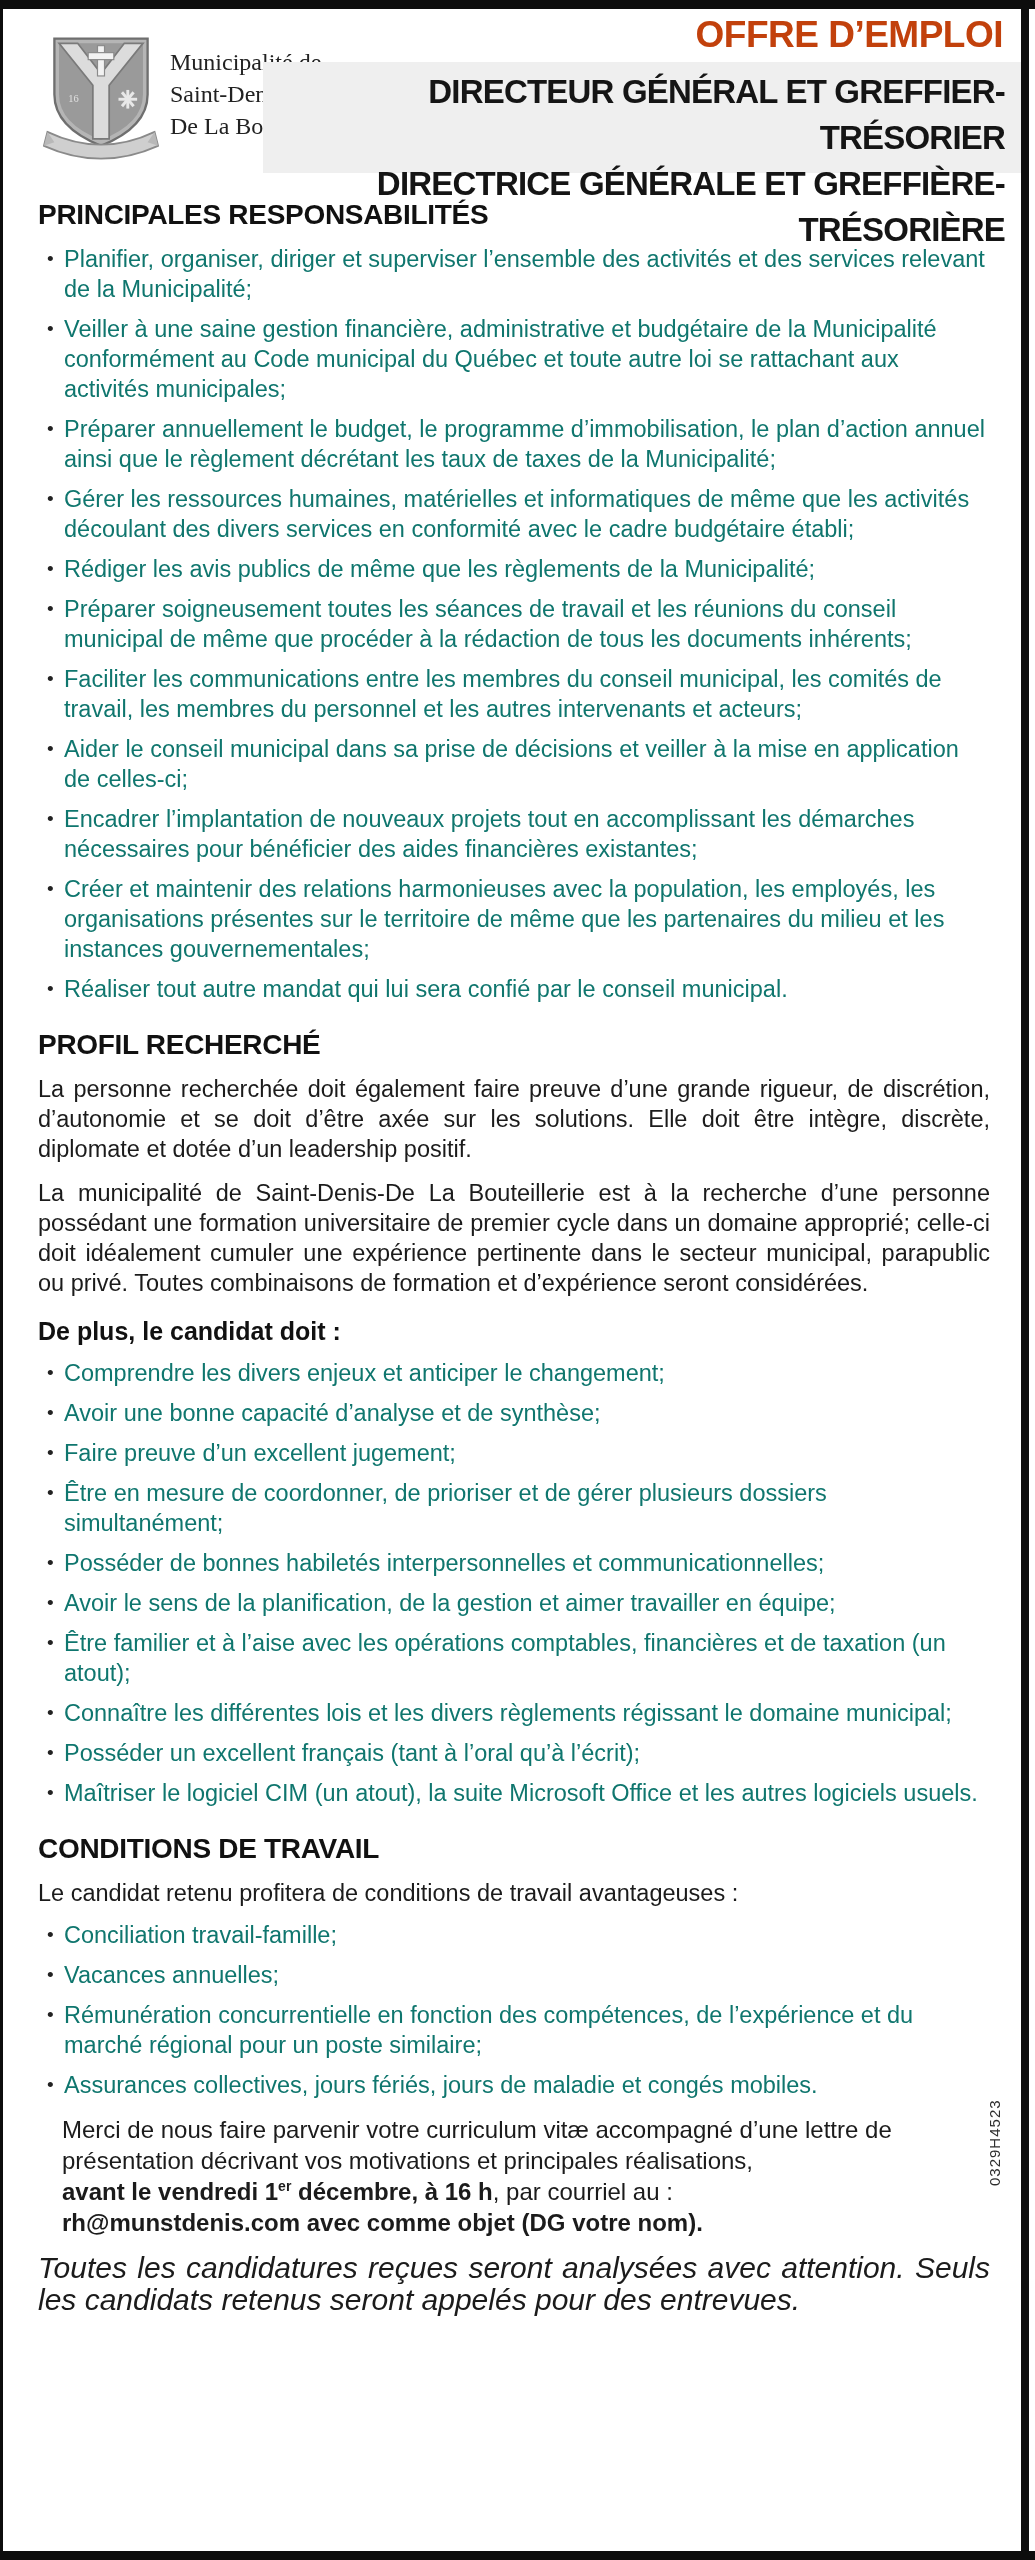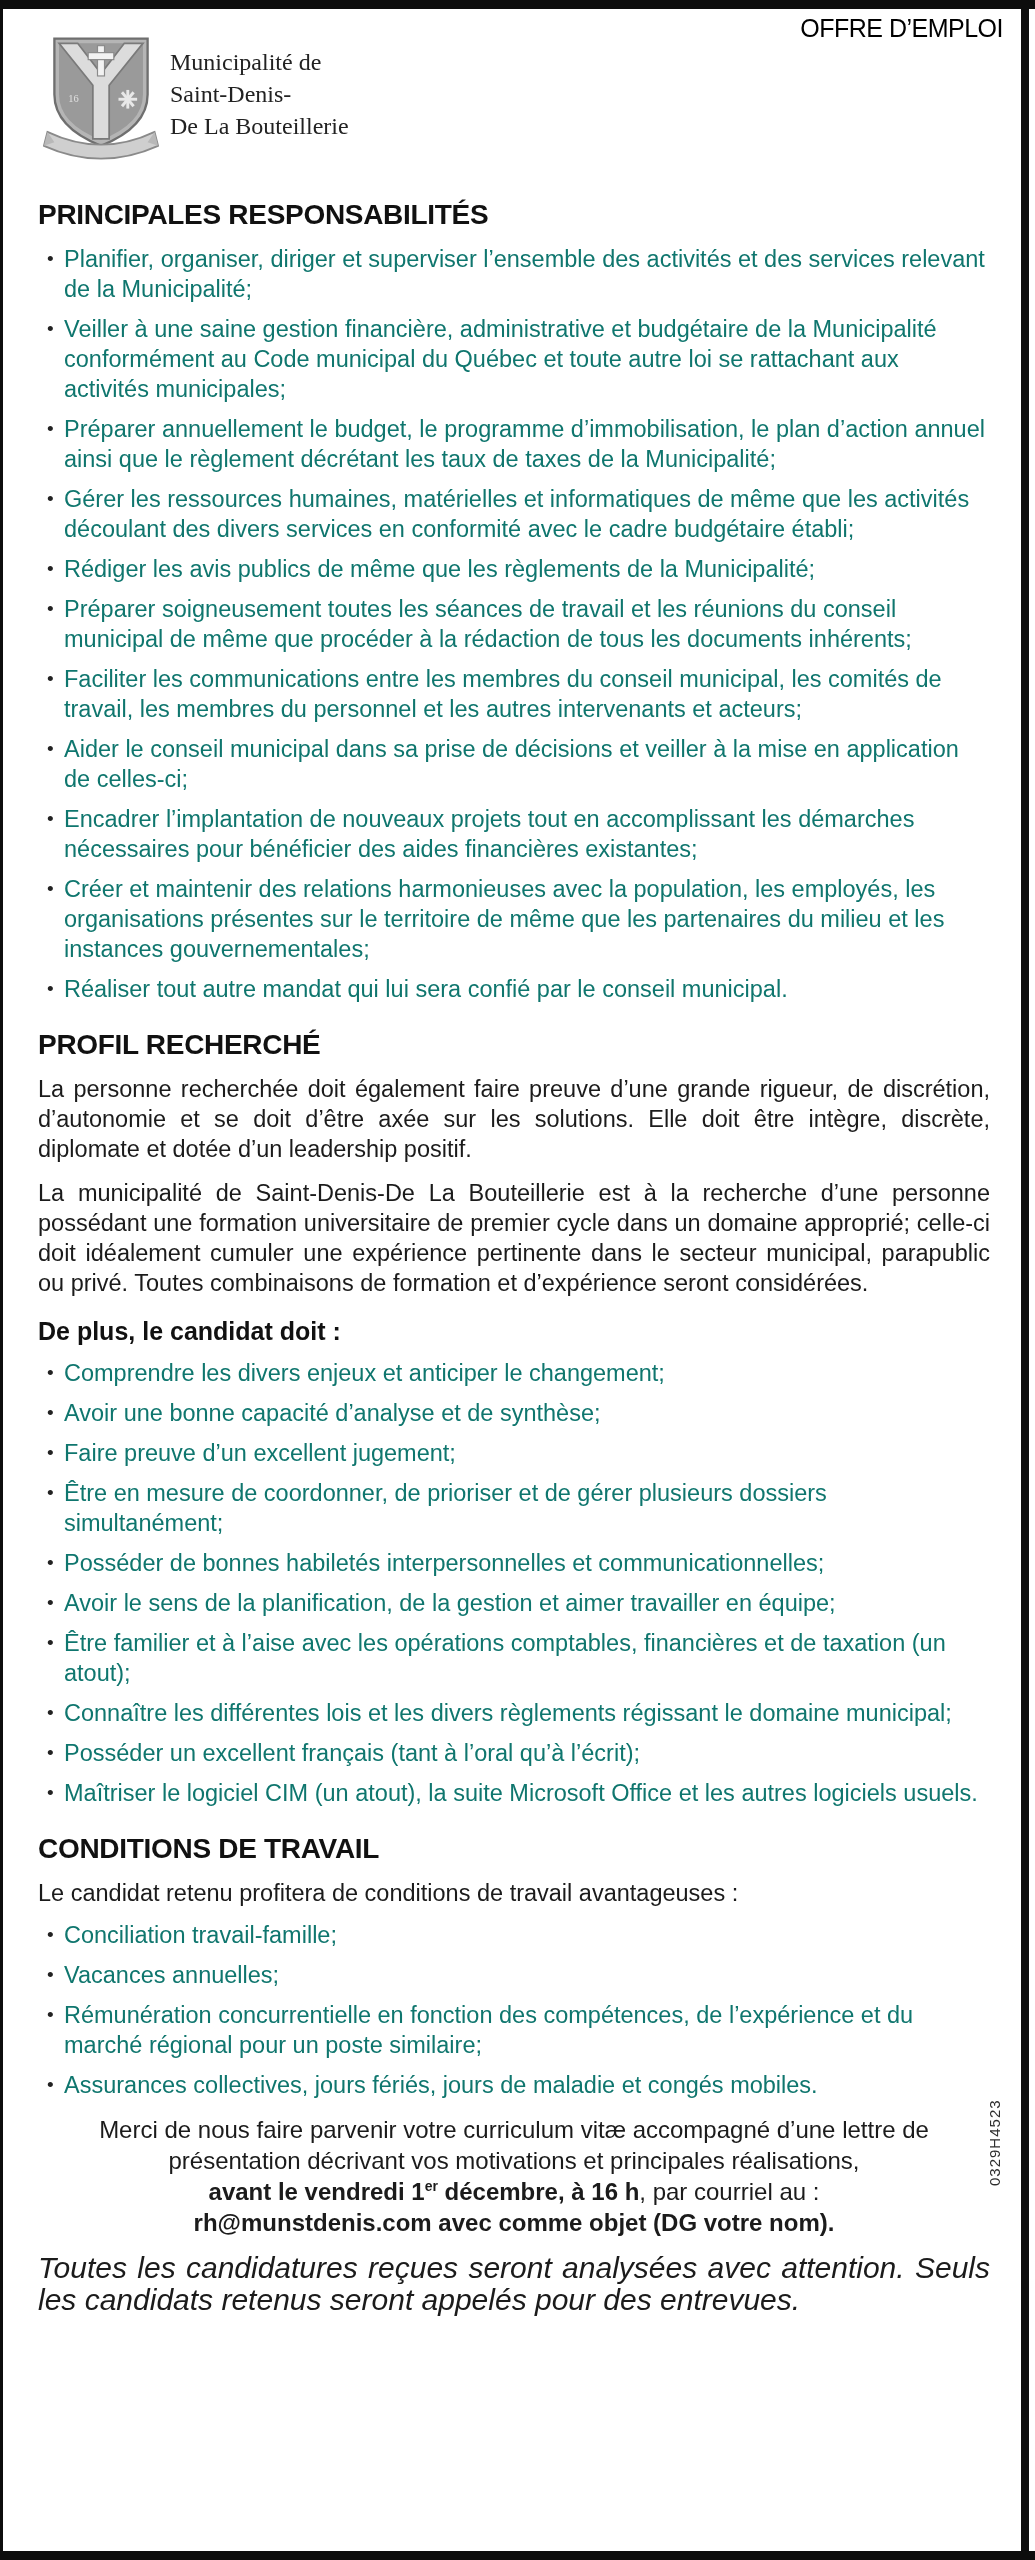--- a/index.html
+++ b/index.html
@@ -11,41 +11,41 @@
   .border-top{position:absolute;left:0;top:0;width:1035px;height:9px;background:#0d0d0d;}
   .border-bottom{position:absolute;left:0;top:2551px;width:1035px;height:9px;background:#0d0d0d;}
   .border-left{position:absolute;left:0;top:0;width:3px;height:2560px;background:#0d0d0d;}
   .border-right{position:absolute;left:1021px;top:0;width:8px;height:2560px;background:#0d0d0d;}
 
   
   .crest{position:absolute;left:42px;top:34px;width:118px;height:134px;}
   .muni-name{position:absolute;left:170px;top:46px;
              font-family:"Liberation Serif","DejaVu Serif",serif;
              font-size:24px;line-height:32px;color:#222;}
-  .offer-label{position:absolute;right:32px;top:14px;font-size:25px;font-weight:normal;
-               letter-spacing:-0.5px;color:#000000;}
+  .offer-label{position:absolute;right:32px;top:14px;font-size:37px;font-weight:bold;
+               letter-spacing:-0.5px;color:#c2410c;}
   .banner{position:absolute;left:263px;top:62px;width:758px;height:111px;background:#efefef;
           text-align:right;padding-right:16px;box-sizing:border-box;padding-top:7px;}
   .banner div{font-size:33px;line-height:46px;font-weight:bold;letter-spacing:-0.8px;color:#151515;}
 
   
   .content{position:absolute;left:38px;top:200px;width:952px;}
   .section-heading{font-size:28px;font-weight:bold;letter-spacing:-0.3px;color:#111;
                    margin:26px 0 14px 0;line-height:30px;}
   .section-heading.first{margin-top:0;}
   ul.bullets{margin:0;padding:0;list-style:none;}
   li.bullet-item{display:flex;margin:0 0 10px 0;font-size:23.5px;line-height:30px;}
   li.bullet-item .dot{flex:none;width:26px;padding-left:9px;box-sizing:border-box;
                       font-size:19px;line-height:30px;color:#222;}
   li.bullet-item .bullet-text{flex:1;color:#0f766e;}
   p.body-par{font-size:23.5px;line-height:30px;text-align:justify;margin:0 0 14px 0;color:#1b1b1b;}
   .sub-heading{font-size:25px;font-weight:bold;margin:18px 0 12px 0;line-height:30px;color:#111;}
   p.intro-par{font-size:23.5px;line-height:30px;margin:0 0 12px 0;color:#1b1b1b;}
 
-  .closing{margin-top:14px;text-align:center;font-size:24px;line-height:31px;
+  .closing{margin-top:14px;text-align:left;font-size:24px;line-height:31px;
            padding:0 24px;color:#1b1b1b;}
   .closing .b{font-weight:bold;}
   .closing sup{font-size:14px;vertical-align:super;line-height:0;}
   .footnote{margin-top:14px;font-size:30px;line-height:32px;font-style:italic;
             text-align:justify;color:#1b1b1b;}
 
   .side-code{position:absolute;left:986px;top:2088px;width:30px;height:110px;
              writing-mode:vertical-rl;transform:rotate(180deg);
              font-size:15px;letter-spacing:1px;color:#2e2e2e;text-align:center;}
 </style>
@@ -78,20 +78,24 @@
   </svg>
 
   <div class="muni-name">
     <div>Municipalité de</div>
     <div>Saint-Denis-</div>
     <div>De La Bouteillerie</div>
   </div>
 
   <div class="offer-label">OFFRE D’EMPLOI</div>
 
+  <div class="banner">
+    <div>DIRECTEUR GÉNÉRAL ET GREFFIER-TRÉSORIER</div>
+    <div>DIRECTRICE GÉNÉRALE ET GREFFIÈRE-TRÉSORIÈRE</div>
+  </div>
 
   <div class="content">
 
     <div class="section-heading first">PRINCIPALES RESPONSABILITÉS</div>
     <ul class="bullets">
         <li class="bullet-item">
           <span class="dot">•</span>
           <span class="bullet-text">Planifier, organiser, diriger et superviser l’ensemble des activités et des services relevant de la Municipalité;</span>
         </li>
         <li class="bullet-item">

